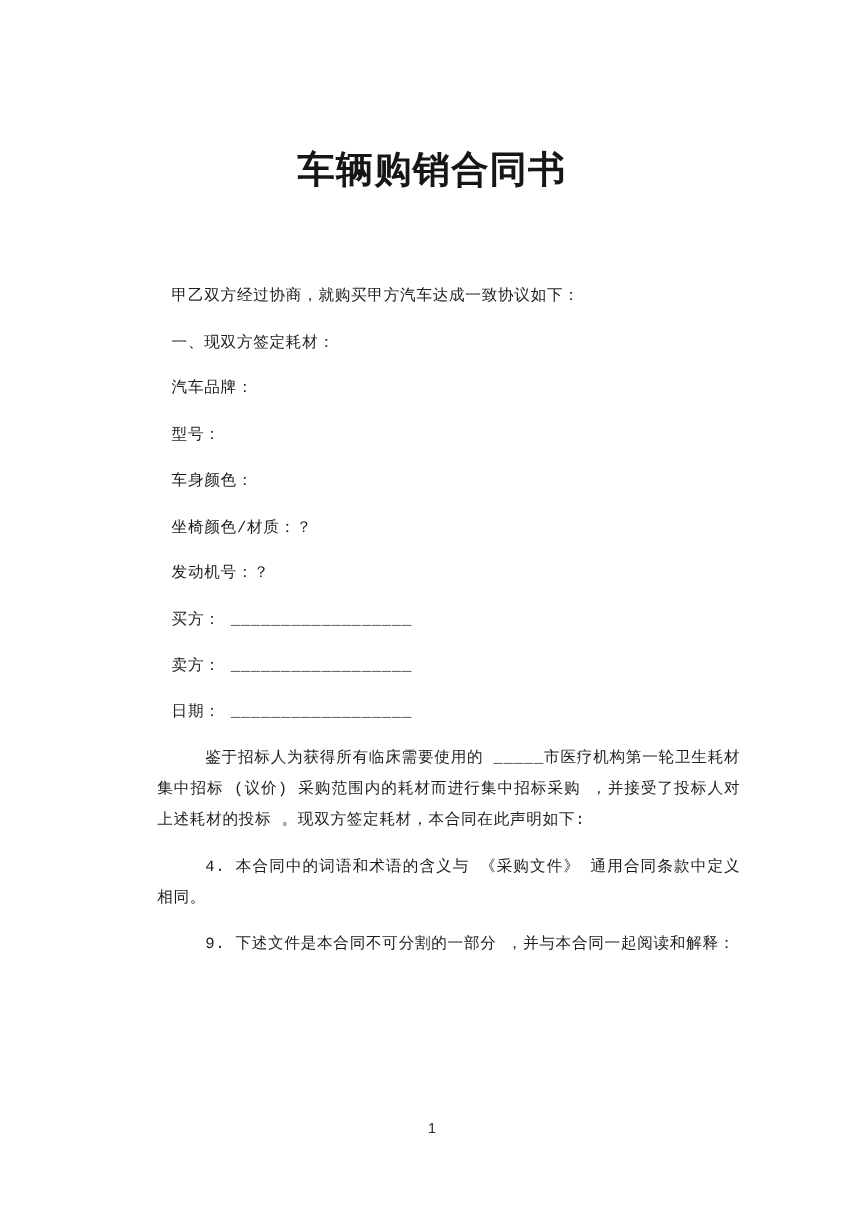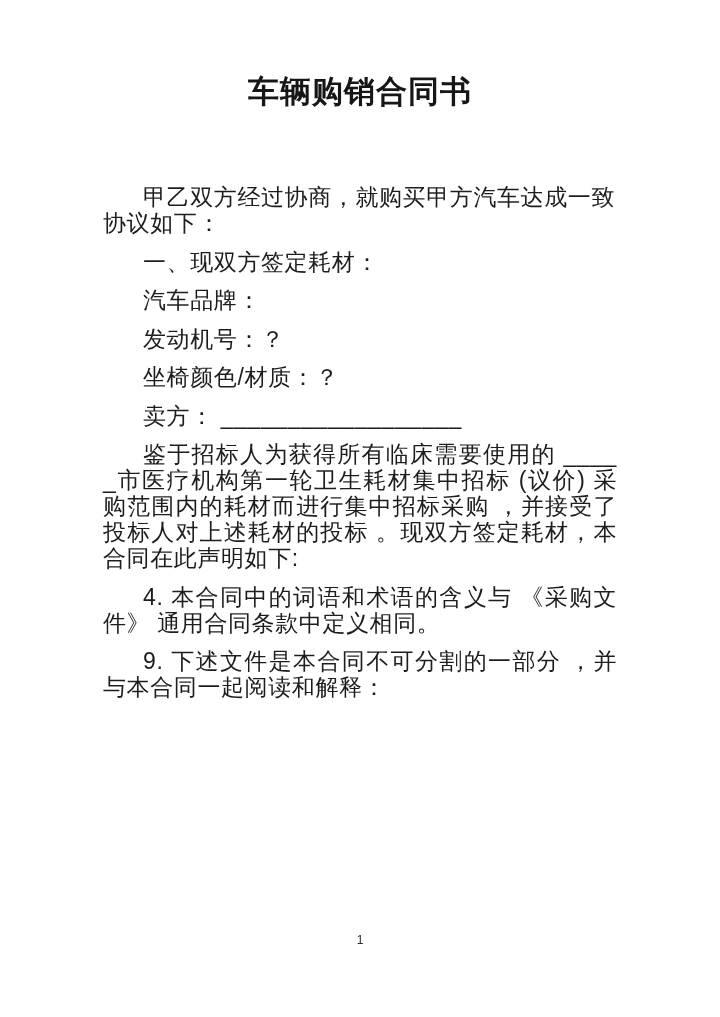--- a/index.html
+++ b/index.html
@@ -17,42 +17,44 @@
     overflow: hidden;
   }
   .content {
     position: absolute;
     left: 103px;
     right: 103px;
     top: 0;
   }
   .doc-title {
     margin: 0;
-    padding-top: 70px;
+    padding-top: 120px;
     font-size: 31px;
     line-height: 43px;
     font-weight: 700;
     text-align: center;
     letter-spacing: 1px;
     color: #161616;
   }
   .paras {
     margin-top: 71px;
   }
   .para {
     margin: 0 0 12.5px 0;
-    font-size: 23px;
+    font-size: 13px;
     line-height: 26px;
     text-indent: 40px;
     letter-spacing: 0.6px;
     word-break: break-all;
     white-space: pre-wrap;
+    font-family: Liberation Mono, monospace;
   }
   .para.justify {
     text-align: justify;
+    margin-left: 28px;
   }
   .page-number {
     position: absolute;
     bottom: 70px;
     left: 0;
     width: 100%;
     text-align: center;
     font-size: 12px;
     color: #2a2a2a;
   }
@@ -61,23 +63,27 @@
 <body>
 
 <div class="page">
   <div class="content">
     <h1 class="doc-title">车辆购销合同书</h1>
 
     <div class="paras">
       <p class="para">甲乙双方经过协商，就购买甲方汽车达成一致协议如下：</p>
       <p class="para">一、现双方签定耗材：</p>
       <p class="para">汽车品牌：</p>
+      <p class="para">型号：</p>
+      <p class="para">车身颜色：</p>
+      <p class="para">坐椅颜色/材质：？</p>
       <p class="para">发动机号：？</p>
-      <p class="para">坐椅颜色/材质：？</p>
+      <p class="para">买方： __________________</p>
       <p class="para">卖方： __________________</p>
+      <p class="para">日期： __________________</p>
       <p class="para justify">鉴于招标人为获得所有临床需要使用的 _____市医疗机构第一轮卫生耗材集中招标 (议价) 采购范围内的耗材而进行集中招标采购 ，并接受了投标人对上述耗材的投标 。现双方签定耗材，本合同在此声明如下:</p>
       <p class="para justify">4. 本合同中的词语和术语的含义与 《采购文件》 通用合同条款中定义相同。</p>
       <p class="para justify">9. 下述文件是本合同不可分割的一部分 ，并与本合同一起阅读和解释：</p>
     </div>
   </div>
 
   <div class="page-number">1</div>
 </div>
 
 </body></html>

